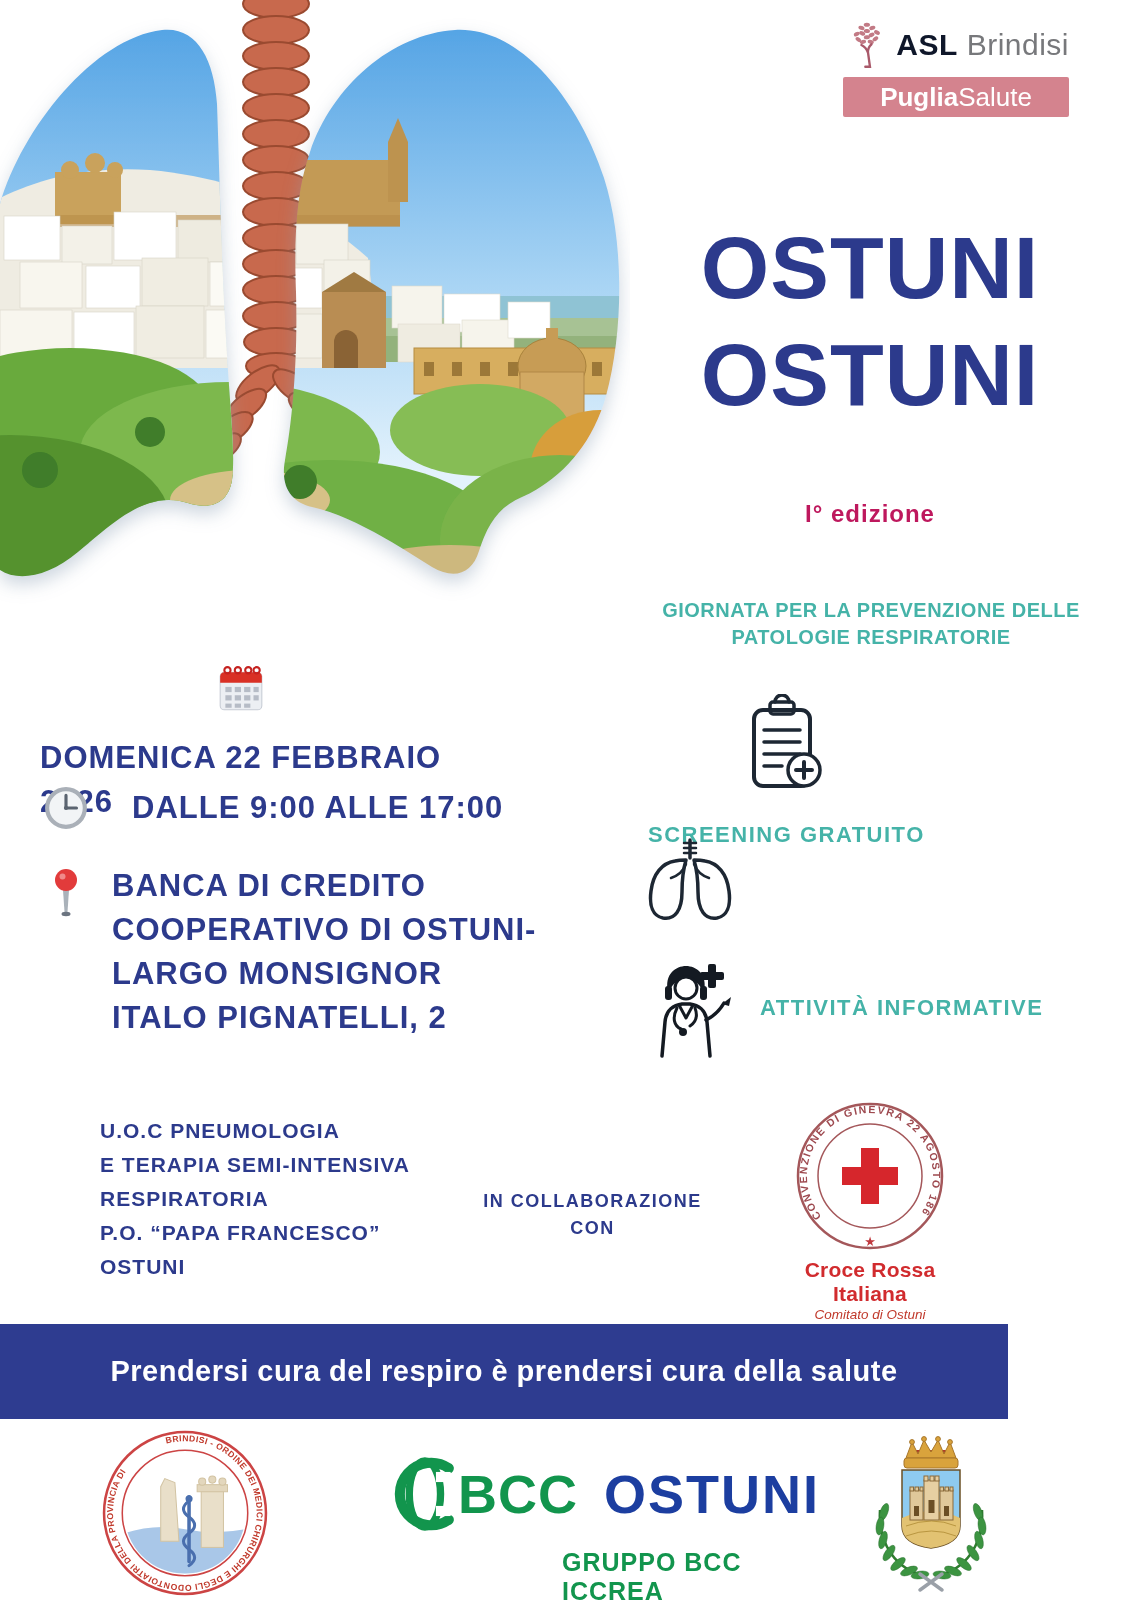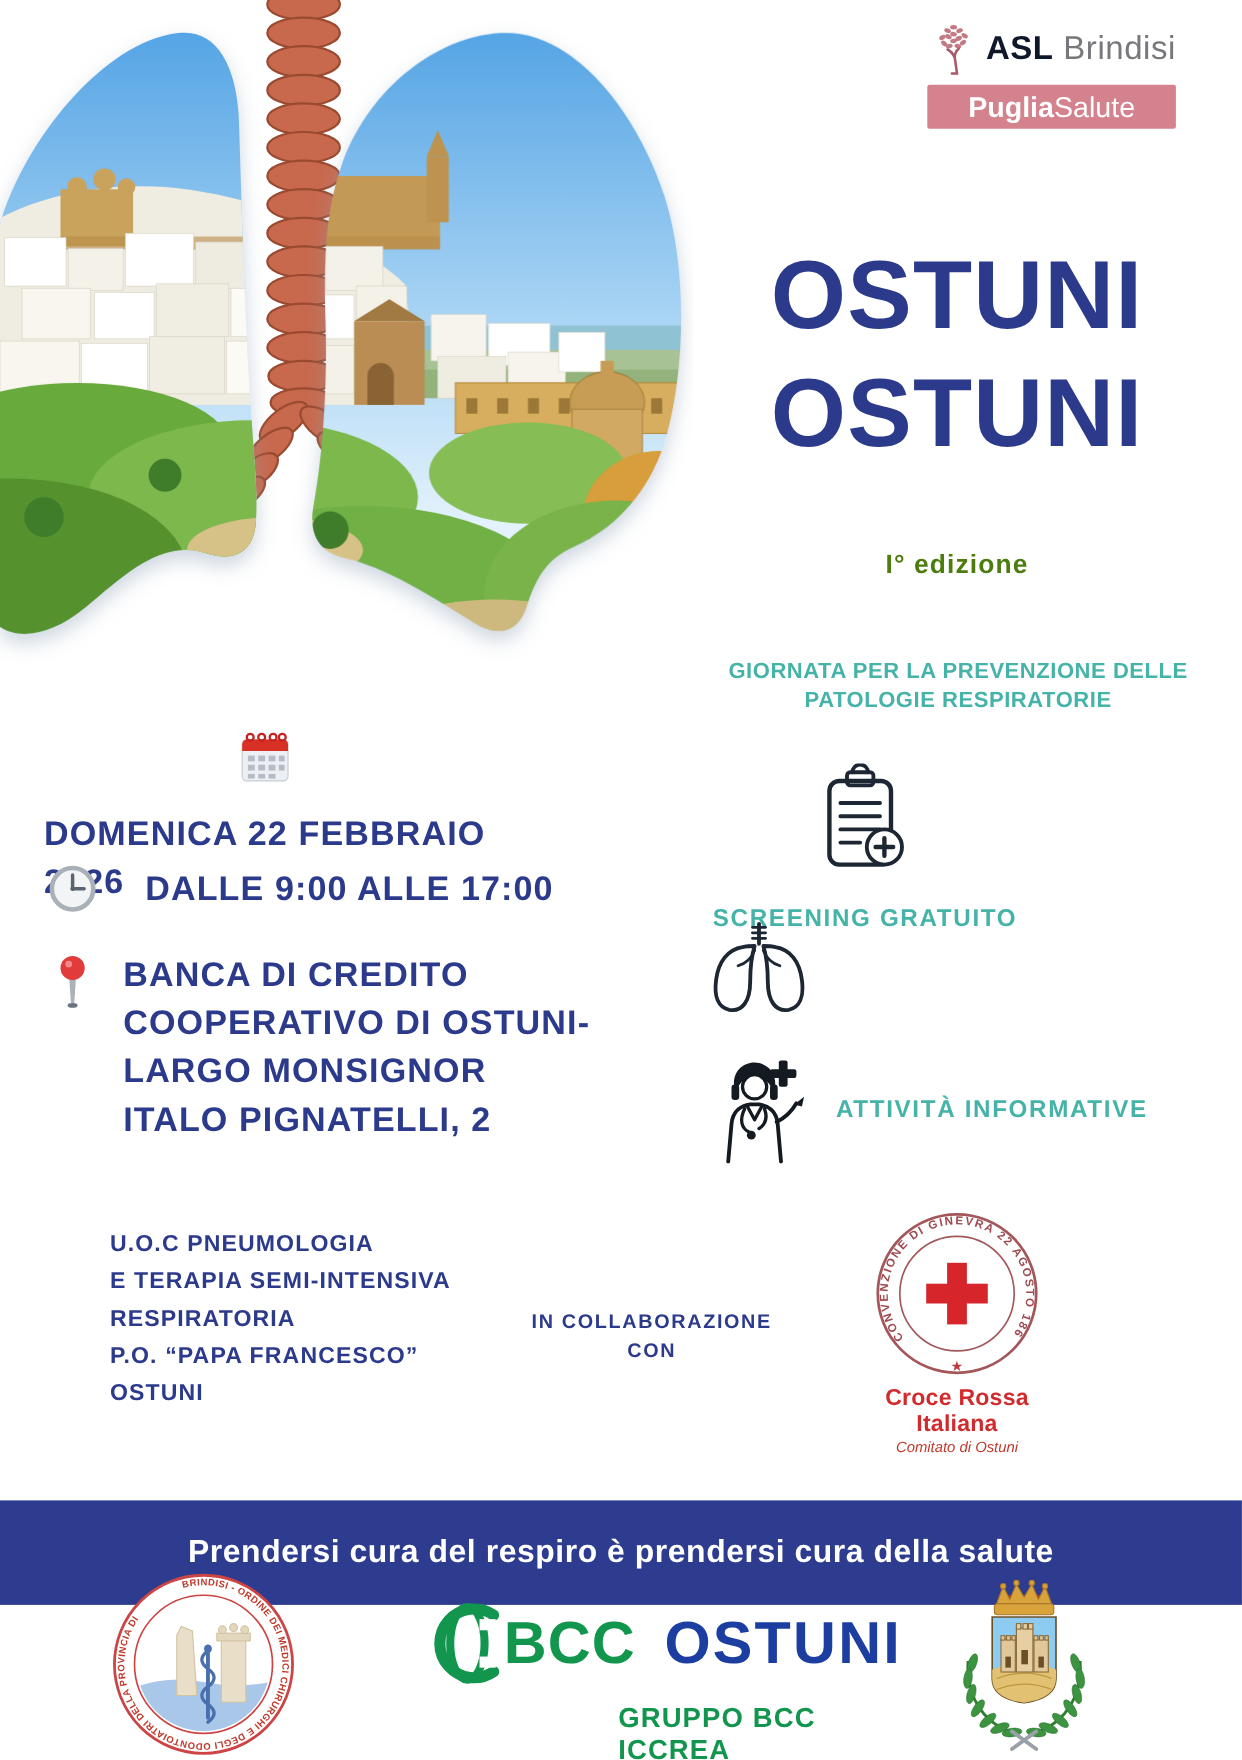--- a/index.html
+++ b/index.html
@@ -17,21 +17,21 @@
   .asl-top{display:flex;align-items:center;gap:10px;padding-left:6px;}
   .asl-name{font-size:30px;color:#77787b;letter-spacing:0.5px;white-space:nowrap;}
   .asl-name .b{font-weight:700;color:#0f172a;}
   .asl-band{margin-top:3px;background:#d4838e;color:#ffffff;font-size:26px;height:40px;
     display:flex;align-items:center;justify-content:center;border-radius:2px;}
   .asl-band .b{font-weight:700;}
 
   
   .title{left:620px;top:214px;width:500px;text-align:center;color:#2c3a8c;
     font-weight:800;font-size:88px;line-height:1.22;letter-spacing:1px;}
-  .edition{left:620px;top:500px;width:500px;text-align:center;color:#4d7c0f;
+  .edition{left:620px;top:500px;width:500px;text-align:center;color:#be185d;
     font-weight:800;font-size:24px;letter-spacing:1px;}
   .subtitle{left:630px;top:597px;width:482px;text-align:center;color:#45b3a8;
     font-weight:800;font-size:20px;line-height:1.35;letter-spacing:0.5px;white-space:pre-line;}
 
   
   .feature{position:absolute;left:648px;display:flex;align-items:center;gap:26px;
     color:#45b3a8;font-weight:800;letter-spacing:1.5px;font-size:22px;
     line-height:1.35;white-space:pre-line;}
   .f1{top:694px;flex-direction:column;} .f2{top:836px;} .f3{top:958px;}
   .ficon{flex:0 0 auto;display:flex;align-items:center;justify-content:center;}
@@ -46,22 +46,22 @@
     font-size:21px;letter-spacing:1px;line-height:1.62;white-space:pre-line;}
   .collab{left:440px;top:1188px;width:305px;text-align:center;color:#2c3a8c;
     font-weight:800;font-size:18px;letter-spacing:1.5px;line-height:1.5;white-space:pre-line;}
 
   
   .cri{left:770px;top:1100px;width:200px;text-align:center;}
   .cri-name{color:#d12b2e;font-weight:700;font-size:21px;margin-top:2px;letter-spacing:0.2px;text-align:center;}
   .cri-sub{color:#c0392b;font-size:13.5px;margin-top:1px;font-style:italic;}
 
   
-  .banner{left:0;top:1324px;width:1129px;height:95px;background:#2e3c90;
-    display:flex;align-items:center;justify-content:center;margin-top:40px;}
+  .banner{left:0;top:1324px;width:1008px;height:95px;background:#2e3c90;
+    display:flex;align-items:center;justify-content:center;}
   .banner-text{color:#ffffff;font-size:29px;font-weight:800;letter-spacing:0.5px;}
 
   
   .medici{left:100px;top:1428px;}
   .bcc{left:390px;top:1448px;width:430px;}
   .bcc-row{display:flex;align-items:center;}
   .bcc-abbr{font-size:54px;font-weight:800;color:#12954d;letter-spacing:1px;}
   .bcc-city{font-size:54px;font-weight:800;color:#1c3ea0;letter-spacing:2px;margin-left:26px;}
   .bcc-group{margin-left:172px;margin-top:8px;color:#12954d;font-weight:800;
     font-size:25px;letter-spacing:1px;}

